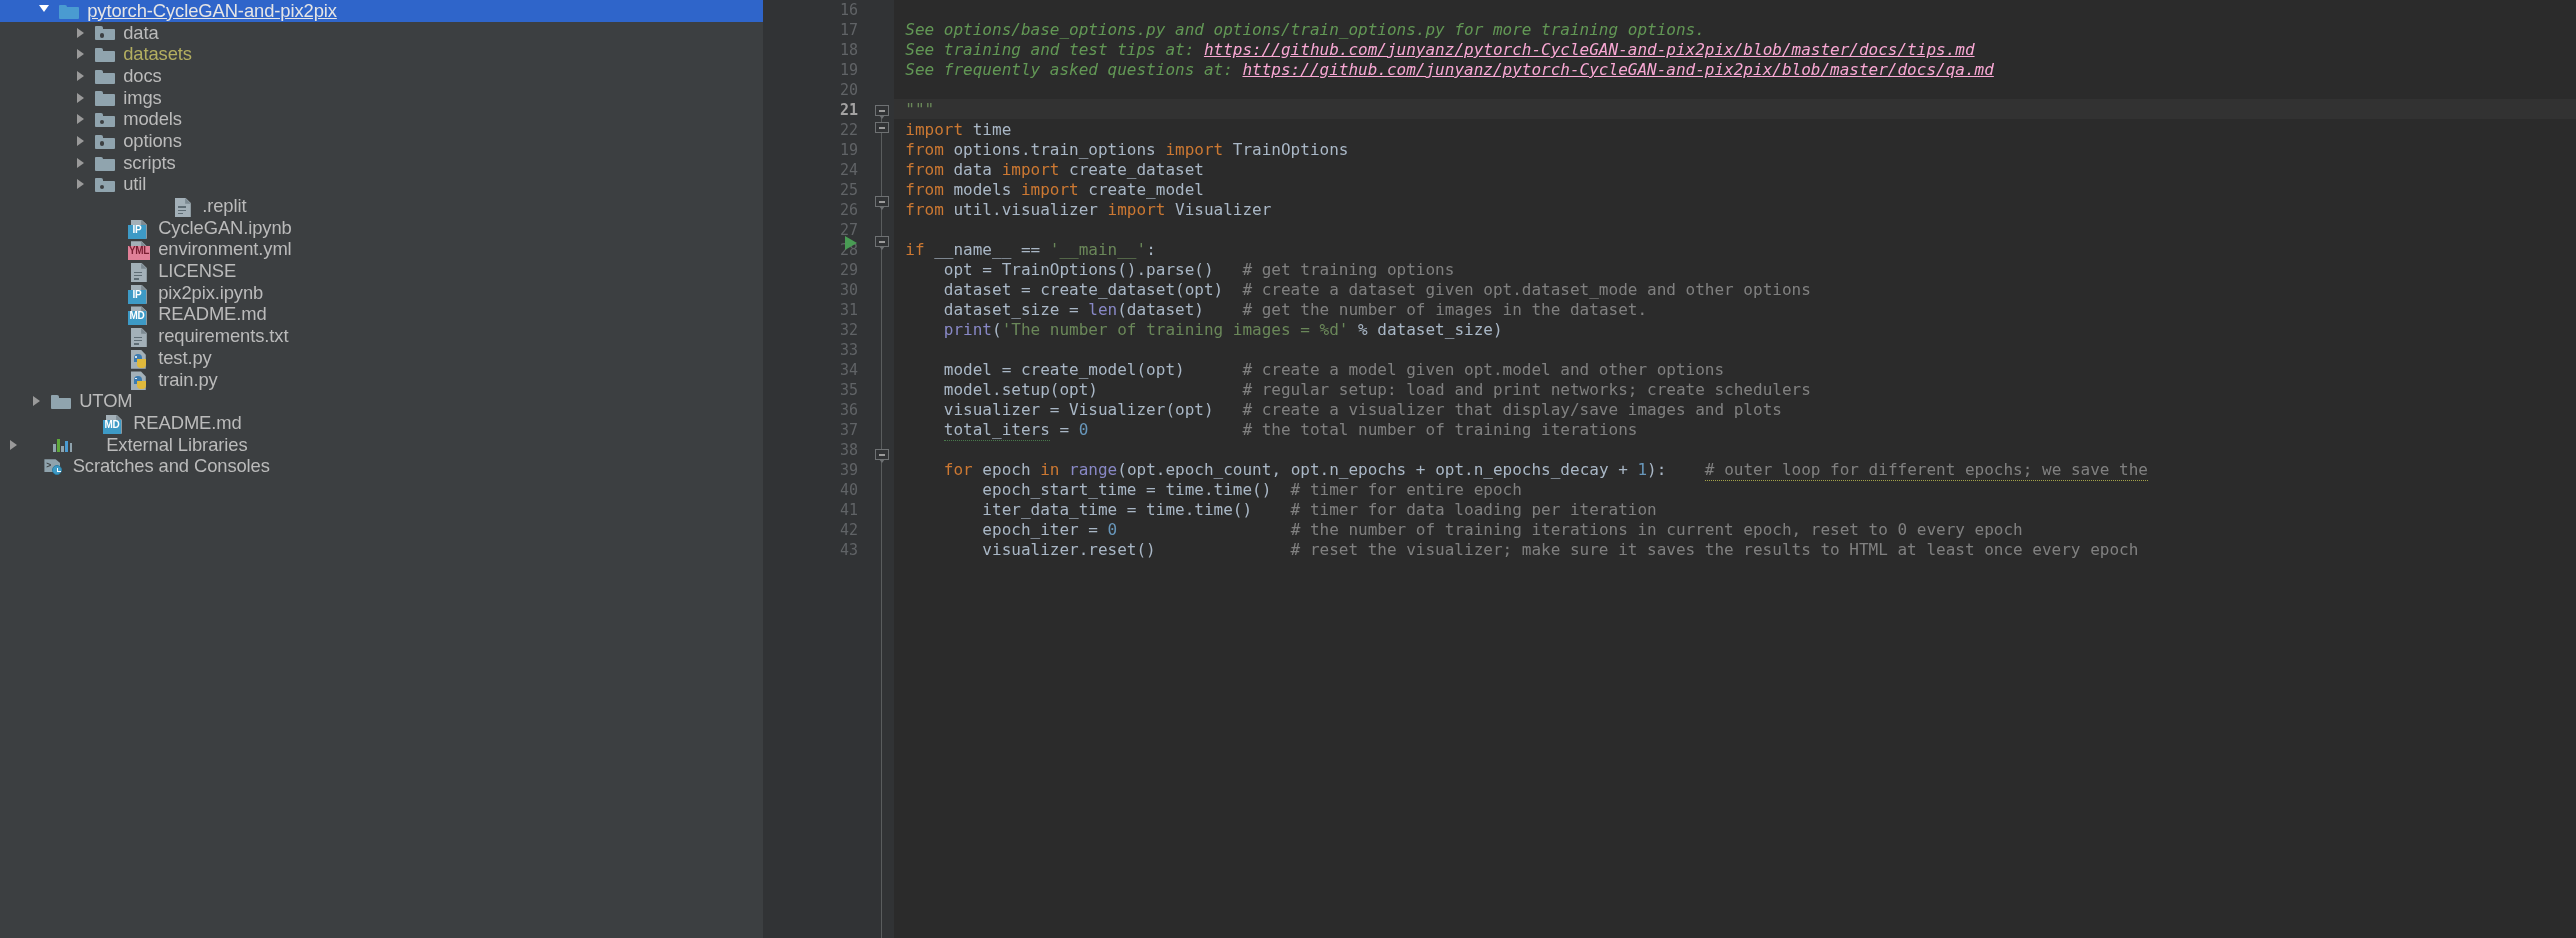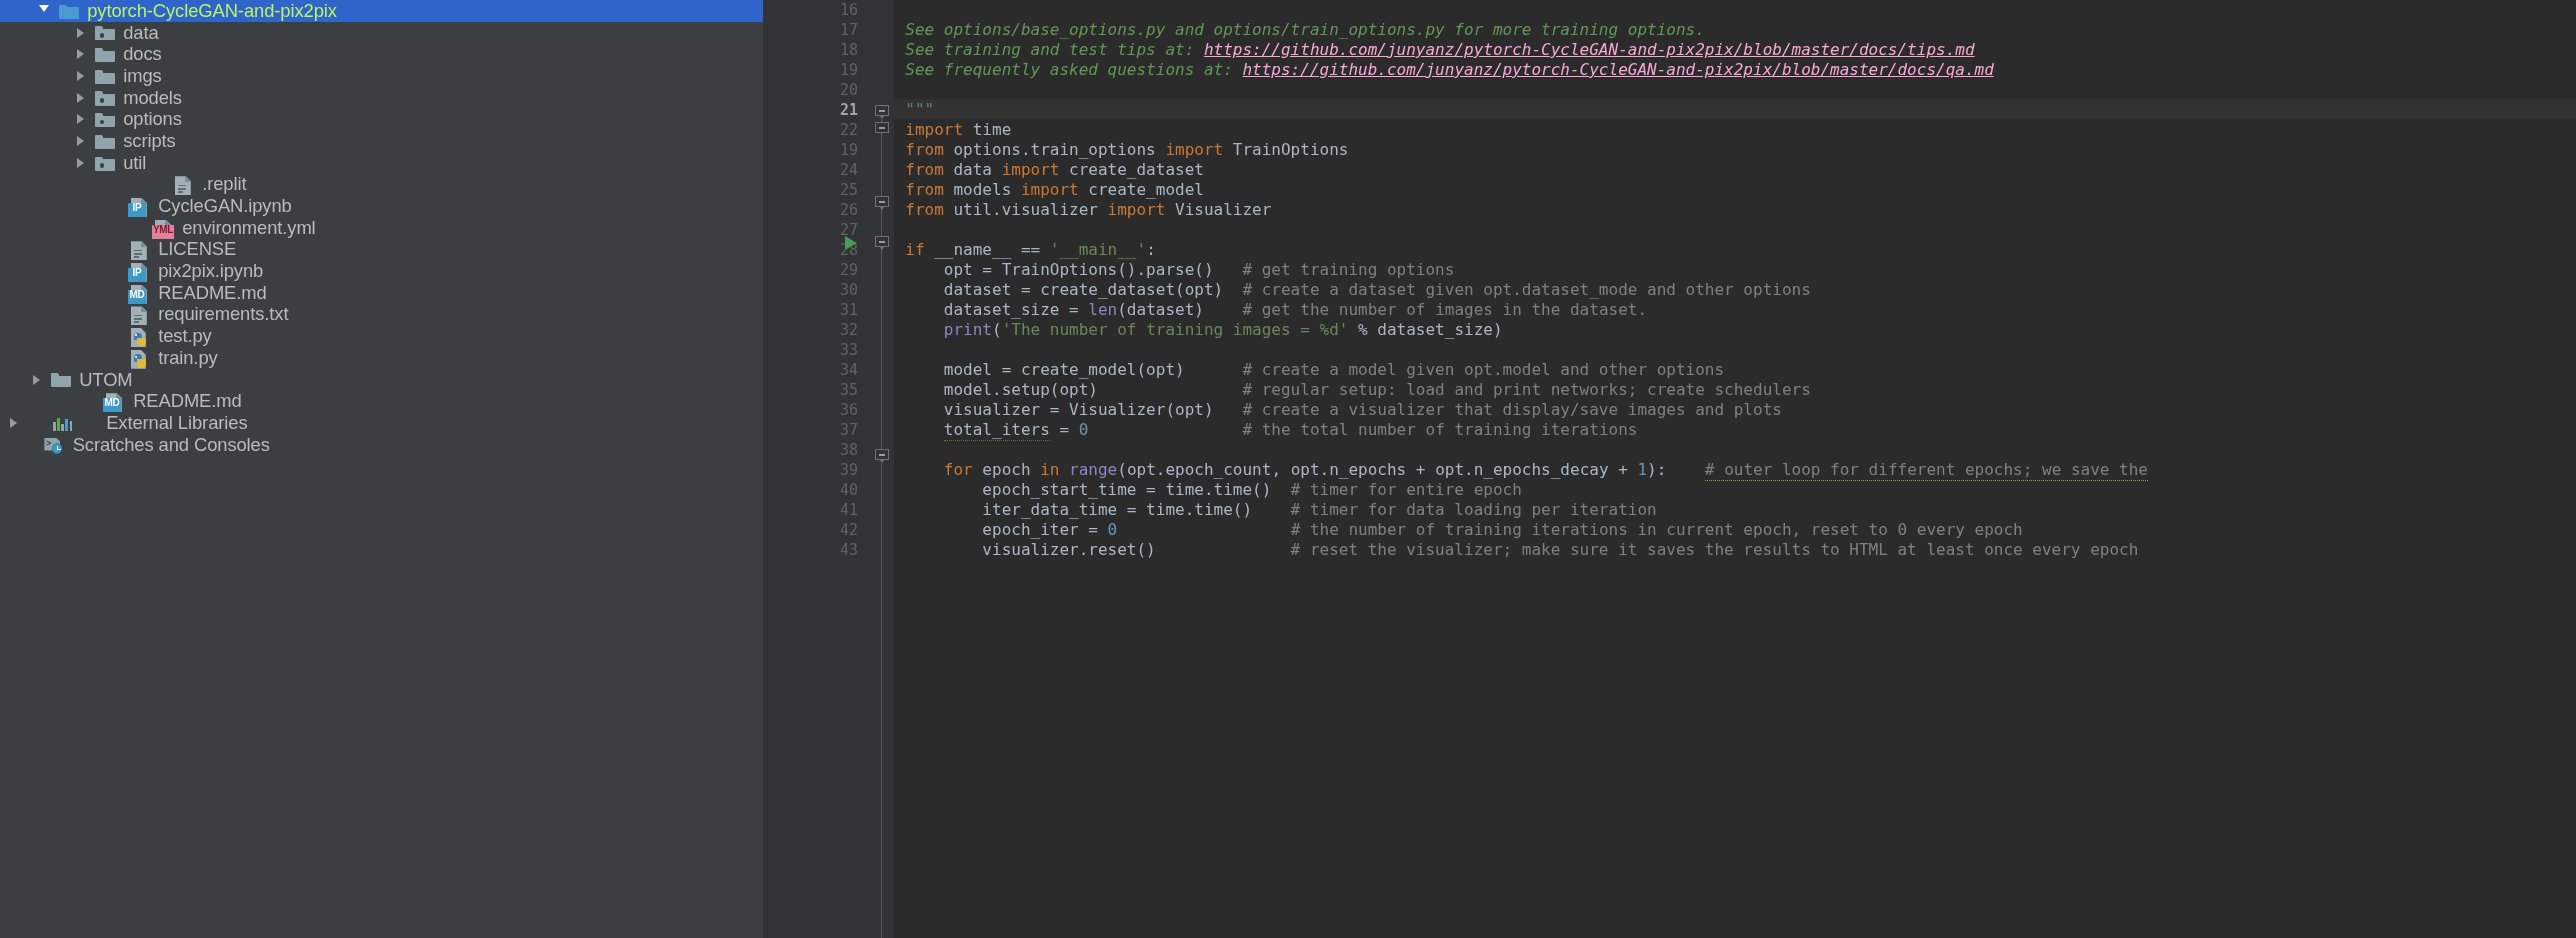--- a/index.html
+++ b/index.html
@@ -23,21 +23,21 @@
     position: relative;
     height: 21.7px;
     display: flex;
     align-items: center;
     white-space: nowrap;
     font-size: 18.4px;
     color: #BBBBBB;
     cursor: default;
   }
   .tree-row.selected { background: #2F65CA; color: #FFFFFF; }
-  .tree-row.selected .tree-label { color: #bef264; }
+  .tree-row.selected .tree-label { color: #e5e5e5; text-decoration: underline; }
 
   .arrow-slot { width: 21px; height: 21.7px; flex: 0 0 21px; position: relative; }
   .arrow {
     position: absolute; left: 4.7px; top: 50%;
     width: 0; height: 0;
     border-left: 7.5px solid #9A9A9A;
     border-top: 5.7px solid transparent;
     border-bottom: 5.7px solid transparent;
     transform: translateY(-50%);
   }
@@ -262,20 +262,32 @@
         <div class="tree-row" style="padding-left: 72px;">
           <span class="arrow-slot">
             <i class="arrow"></i>
           </span>
           <span class="icon-slot">
             <span class="ic-folder">
               <i class="tab"></i>
               <i class="body"></i>
             </span>
           </span>
+          <span class="tree-label yellow">datasets</span>
+        </div>
+        <div class="tree-row" style="padding-left: 72px;">
+          <span class="arrow-slot">
+            <i class="arrow"></i>
+          </span>
+          <span class="icon-slot">
+            <span class="ic-folder">
+              <i class="tab"></i>
+              <i class="body"></i>
+            </span>
+          </span>
           <span class="tree-label">docs</span>
         </div>
         <div class="tree-row" style="padding-left: 72px;">
           <span class="arrow-slot">
             <i class="arrow"></i>
           </span>
           <span class="icon-slot">
             <span class="ic-folder">
               <i class="tab"></i>
               <i class="body"></i>
@@ -351,21 +363,21 @@
           <span class="arrow-slot"></span>
           <span class="icon-slot">
             <span class="ic-file">
               <i class="sheet"></i>
               <i class="fold"></i>
             </span>
             <span class="badge ip">IP</span>
           </span>
           <span class="tree-label">CycleGAN.ipynb</span>
         </div>
-        <div class="tree-row" style="padding-left: 107px; margin-left: 24px;">
+        <div class="tree-row" style="padding-left: 107px;">
           <span class="arrow-slot"></span>
           <span class="icon-slot">
             <span class="ic-file">
               <i class="sheet"></i>
               <i class="fold"></i>
             </span>
             <span class="badge yml">YML</span>
           </span>
           <span class="tree-label">environment.yml</span>
         </div>

